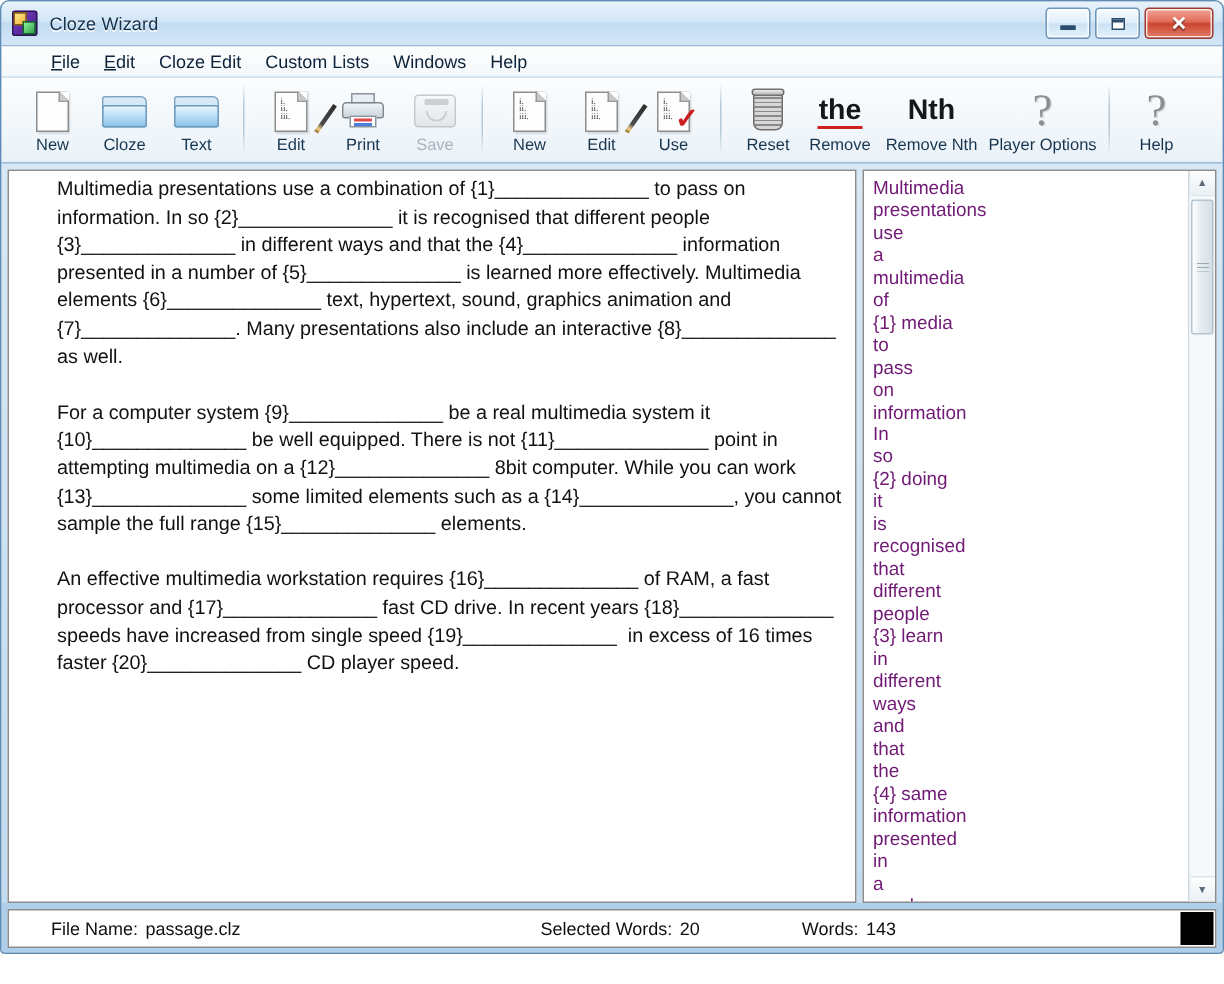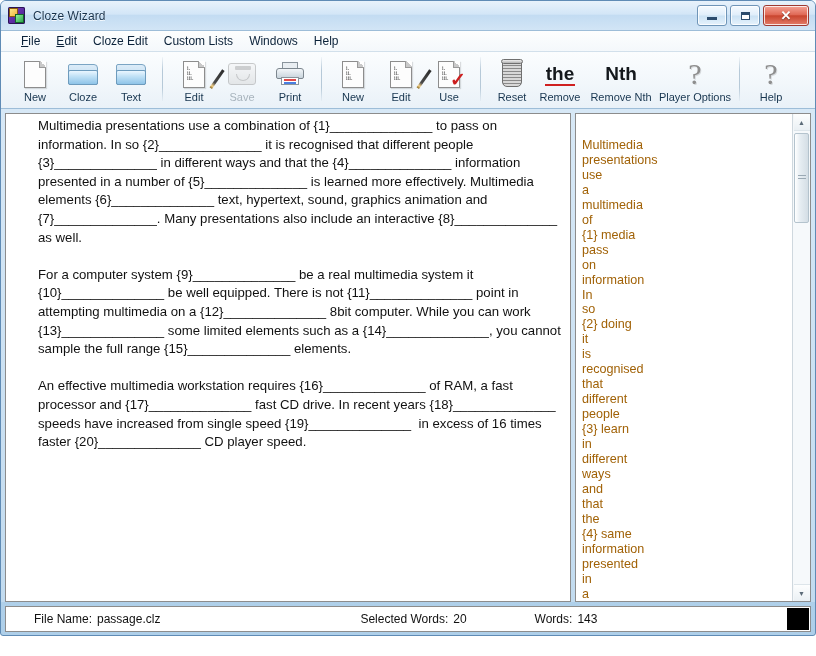--- a/index.html
+++ b/index.html
@@ -128,21 +128,21 @@
     font-weight: bold;
     text-shadow: 0 1px 1px rgba(0,0,0,0.45);
   }
 
   
   #menubar {
     flex: 0 0 21px;
     height: 21px;
     display: flex;
     align-items: flex-end;
-    padding-left: 12px;
+    padding-left: 25px;
     box-sizing: border-box;
     background: linear-gradient(to bottom, #fdfefe 0%, #f4f8fb 100%);
     border-bottom: 1px solid #d2e0eb;
   }
   .menu-item {
     font-size: 12px;
     color: #0b2239;
     padding: 2px 8px 3px 8px;
     white-space: nowrap;
     cursor: default;
@@ -434,23 +434,22 @@
   #wordlist-pane {
     flex: 1 1 auto;
     margin-left: 4px;
     display: flex;
   }
   #wordlist {
     flex: 1 1 auto;
     padding: 4px 0 0 6px;
     font-size: 12.6px;
     line-height: 14.95px;
-    color: #a16207;
+    color: #701a75;
     overflow: hidden;
-    margin-top: 20px;
   }
   #wordlist .w { white-space: nowrap; }
 
   
   #statusbar {
     flex: 0 0 26px;
     height: 26px;
     margin: 4px 4px 3px 4px;
     background: #ffffff;
     border: 1px solid #8c8c8c;
@@ -543,39 +542,39 @@
 
     <div class="tool">
       <div class="ico">
         <span class="ic-page">
             <span class="lines">i.<br>ii.<br>iii.</span>
           </span>
           <span class="ic-pen"></span>
       </div>
       <div class="cap">Edit</div>
     </div>
-    <div class="tool disabled">
-      <div class="ico">
-          <span class="ic-disk"></span>
-        </div>
-      <div class="cap">Save</div>
-    </div>
     <div class="tool">
       <div class="ico">
         <span class="ic-printer">
             <span class="top"></span>
             <span class="body"></span>
             <span class="out">
               <i style="background:#e04a4a"></i>
               <i style="background:#4a7fe0"></i>
             </span>
           </span>
       </div>
       <div class="cap">Print</div>
     </div>
+    <div class="tool disabled">
+      <div class="ico">
+          <span class="ic-disk"></span>
+        </div>
+      <div class="cap">Save</div>
+    </div>
 
     <div class="tool-sep"></div>
 
     <div class="tool">
       <div class="ico">
           <span class="ic-page">
             <span class="lines">i.<br>ii.<br>iii.</span>
           </span>
         </div>
       <div class="cap">New</div>
@@ -644,20 +643,21 @@
 
     <div class="pane" id="wordlist-pane">
       <div id="wordlist">
           <div class="w">Multimedia</div>
           <div class="w">presentations</div>
           <div class="w">use</div>
           <div class="w">a</div>
           <div class="w">multimedia</div>
           <div class="w">of</div>
           <div class="w">{1} media</div>
+          <div class="w">to</div>
           <div class="w">pass</div>
           <div class="w">on</div>
           <div class="w">information</div>
           <div class="w">In</div>
           <div class="w">so</div>
           <div class="w">{2} doing</div>
           <div class="w">it</div>
           <div class="w">is</div>
           <div class="w">recognised</div>
           <div class="w">that</div>

